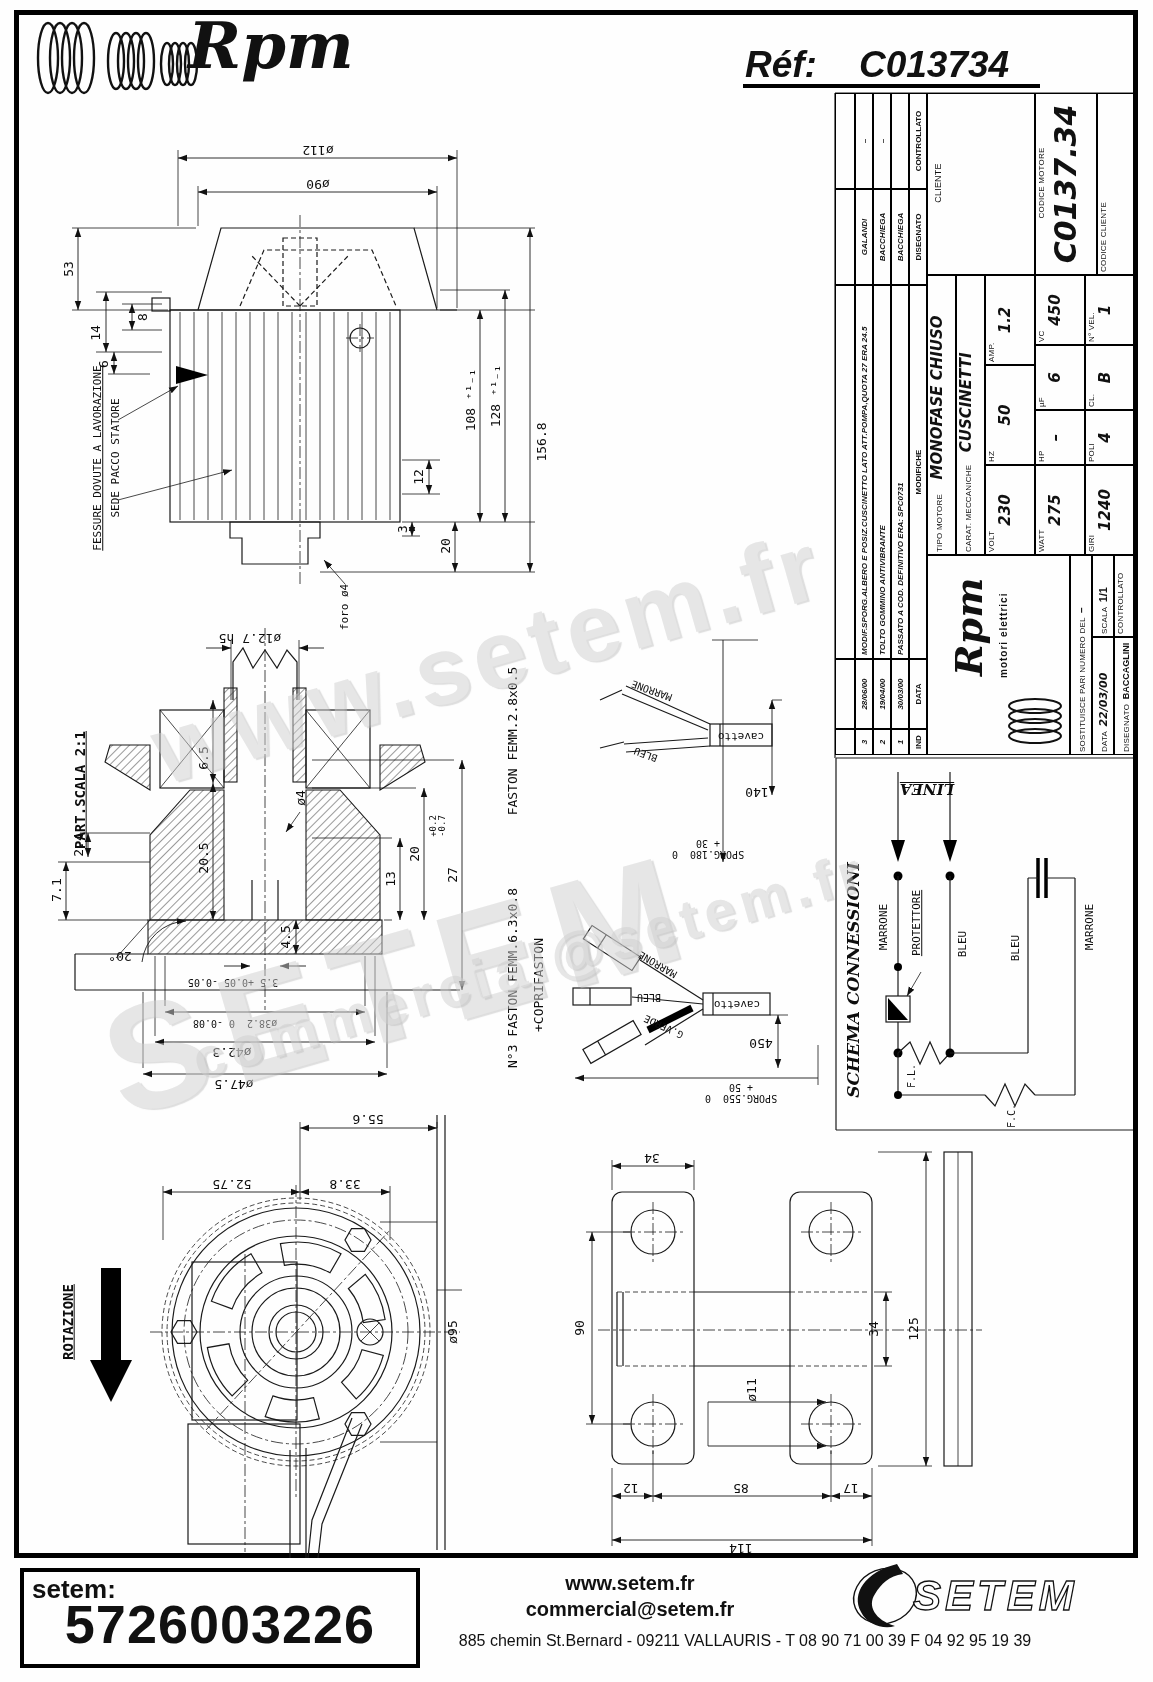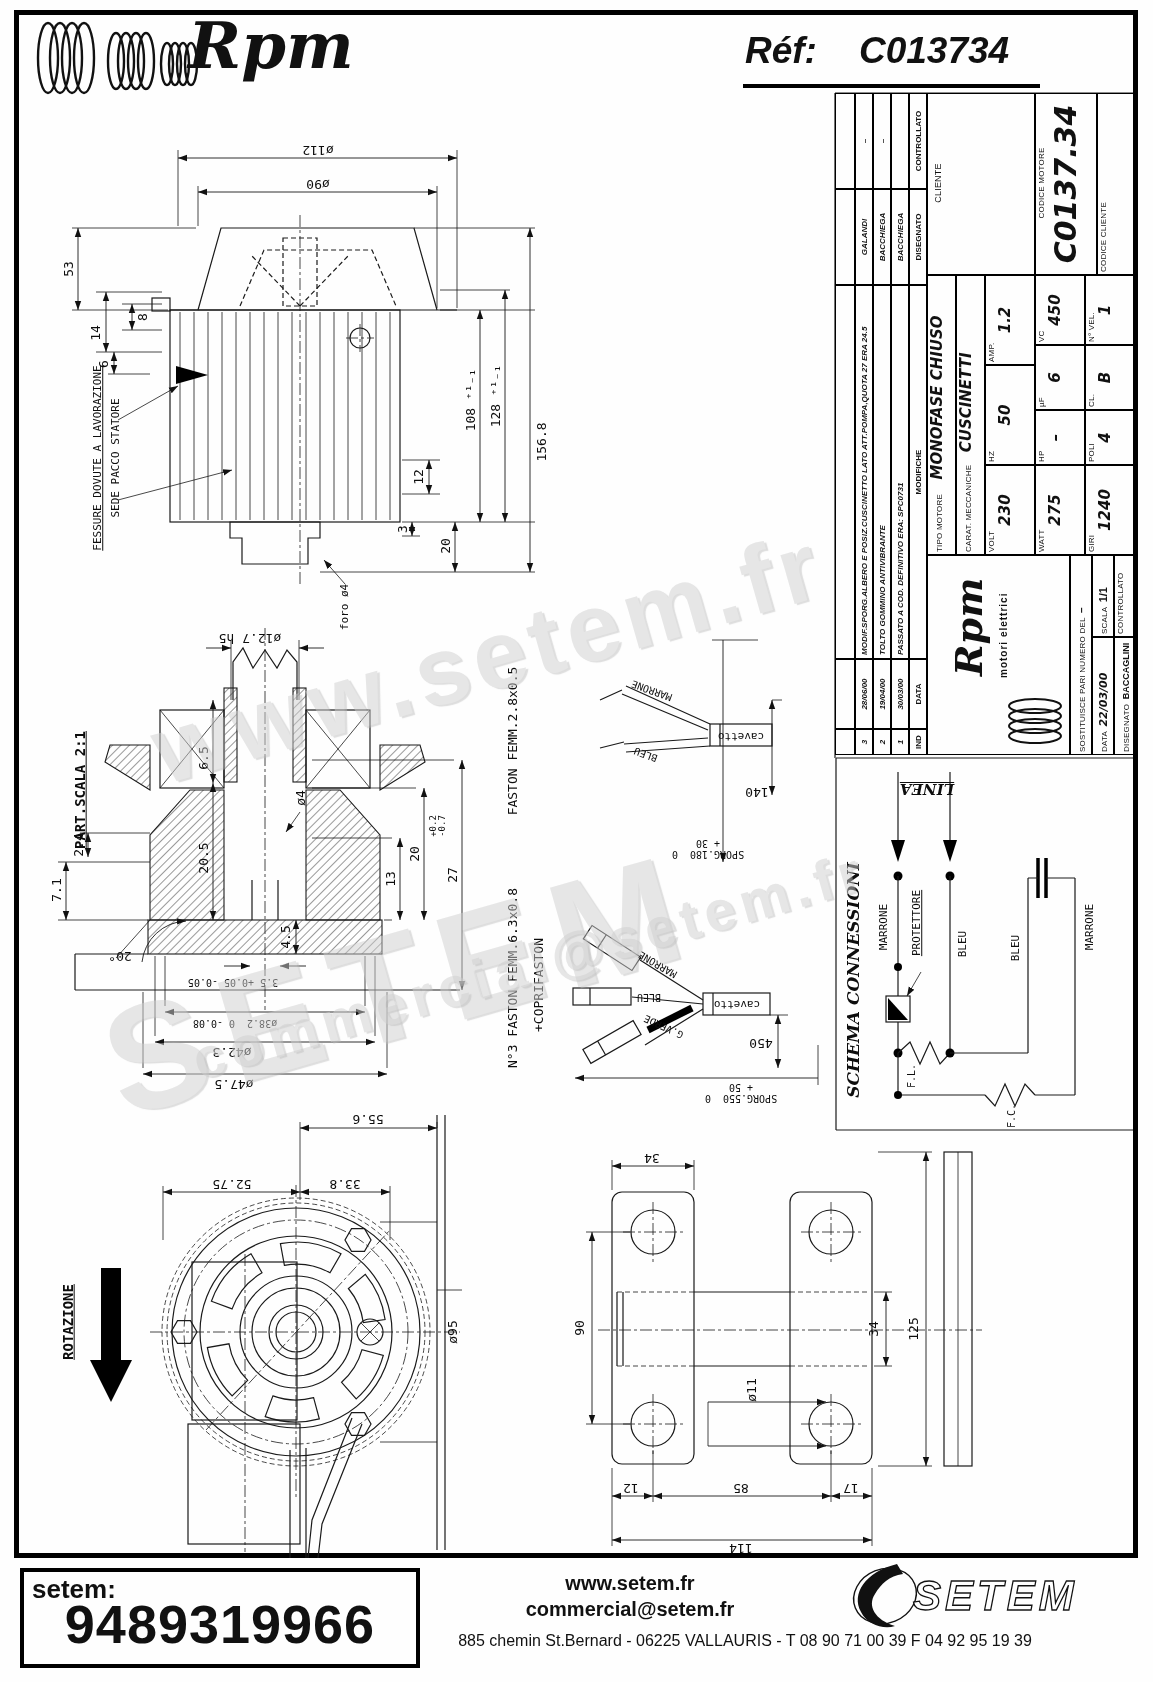--- a/index.html
+++ b/index.html
@@ -15,21 +15,21 @@
   .hat{fill:url(#h45);stroke:#1a1a1a;stroke-width:1.1;}
   .lb{position:absolute;z-index:3;font:13px "DejaVu Sans Mono","Liberation Mono",monospace;color:#0d0d0d;
       white-space:pre;transform:translate(-50%,-50%) rotate(var(--r,0deg));line-height:1.05;}
   .s10{font-size:10px}.s11{font-size:11px}.s9{font-size:9px}.s14{font-size:14px;font-weight:bold}
   .und{text-decoration:underline;}
   .wm{position:absolute;z-index:6;font-family:"Liberation Sans",sans-serif;font-weight:bold;
       color:#cfcfcf;opacity:.5;transform:rotate(-16deg);transform-origin:left top;letter-spacing:6px;
       pointer-events:none;white-space:nowrap;text-shadow:2px 2px 1px #bdbdbd;}
   
   #brand{position:absolute;left:188px;top:8px;z-index:4;font:italic bold 64px "DejaVu Serif",serif;}
-  #refbox{position:absolute;left:745px;top:30px;z-index:4;font:italic bold 37px "Liberation Sans",sans-serif;}
+  #refbox{position:absolute;left:745px;top:44px;z-index:4;font:italic bold 37px "Liberation Sans",sans-serif;}
   #refbox b{margin-left:42px;}
   #refline{position:absolute;left:743px;top:84px;width:297px;height:4px;background:#000;z-index:4;}
   
   #tblock{position:absolute;left:835px;top:93px;width:662px;height:300px;z-index:4;
           transform:translateY(662px) rotate(-90deg);transform-origin:0 0;}
   .tc{position:absolute;box-sizing:border-box;border:1px solid #000;overflow:hidden;}
   .tl{font-size:8px;display:block;padding:1px 0 0 2px;letter-spacing:.2px;}
   .tv{font:italic bold 15px "DejaVu Sans",sans-serif;}
   .revrow{position:absolute;left:0;width:662px;display:flex;box-sizing:border-box;}
   .revrow>div{box-sizing:border-box;border:1px solid #000;font:bold italic 8px "Liberation Sans",sans-serif;
@@ -493,23 +493,23 @@
       <div class="tl" style="text-align:center">CODICE MOTORE</div>
       <div style="font:italic bold 30px 'DejaVu Sans',sans-serif;text-align:center;margin-top:2px">C0137.34</div>
     </div>
     <div class="tc" style="left:480px;top:262px;width:182px;height:38px">
       <span class="tl">CODICE CLIENTE</span>
     </div>
   </div>
 
   <div id="codebox">
     <div class="cl1">setem:</div>
-    <div class="cl2">9489319966</div>
+    <div class="cl2">5726003226</div>
   </div>
   <div class="ftxt" style="left:500px;top:1572px;width:260px;text-align:center;font-weight:bold;font-size:20px">www.setem.fr</div>
   <div class="ftxt" style="left:480px;top:1598px;width:300px;text-align:center;font-weight:bold;font-size:20px">commercial@setem.fr</div>
-  <div class="ftxt" style="left:445px;top:1632px;width:600px;text-align:center;font-size:16px">885 chemin St.Bernard  -  06225 VALLAURIS  -  T 08 90 71 00 39   F 04 92 95 19 39</div>
+  <div class="ftxt" style="left:445px;top:1632px;width:600px;text-align:center;font-size:16px">885 chemin St.Bernard  -  09211 VALLAURIS  -  T 08 90 71 00 39   F 04 92 95 19 39</div>
   <svg class="art" width="290" height="85" style="left:845px;top:1558px;z-index:4">
     <path d="M52,6 C20,14 6,36 16,54 C22,66 38,72 50,68 C30,62 22,48 30,36 C36,26 44,18 58,16 Z" fill="#111"></path>
     <ellipse cx="40" cy="38" rx="32" ry="27" fill="none" stroke="#111" stroke-width="1.4" transform="rotate(-22 40 38)"></ellipse>
     <text x="68" y="52" font-family="Liberation Sans, sans-serif" font-size="42" font-style="italic" font-weight="bold" fill="#fff" stroke="#111" stroke-width="1.3" letter-spacing="4">SETEM</text>
   </svg>
 </div>
 
 </body></html>

